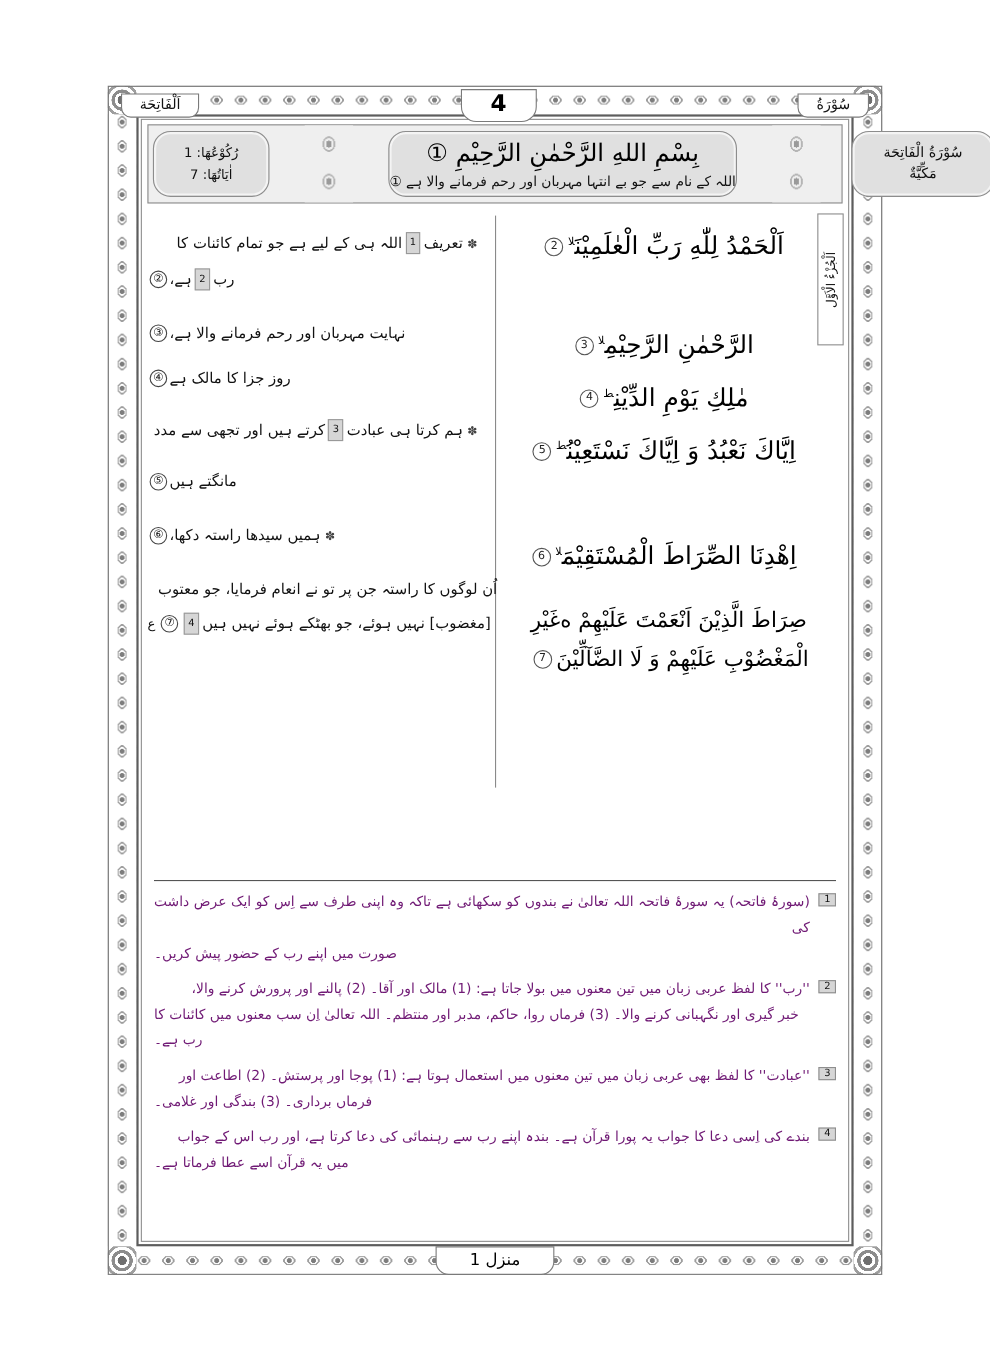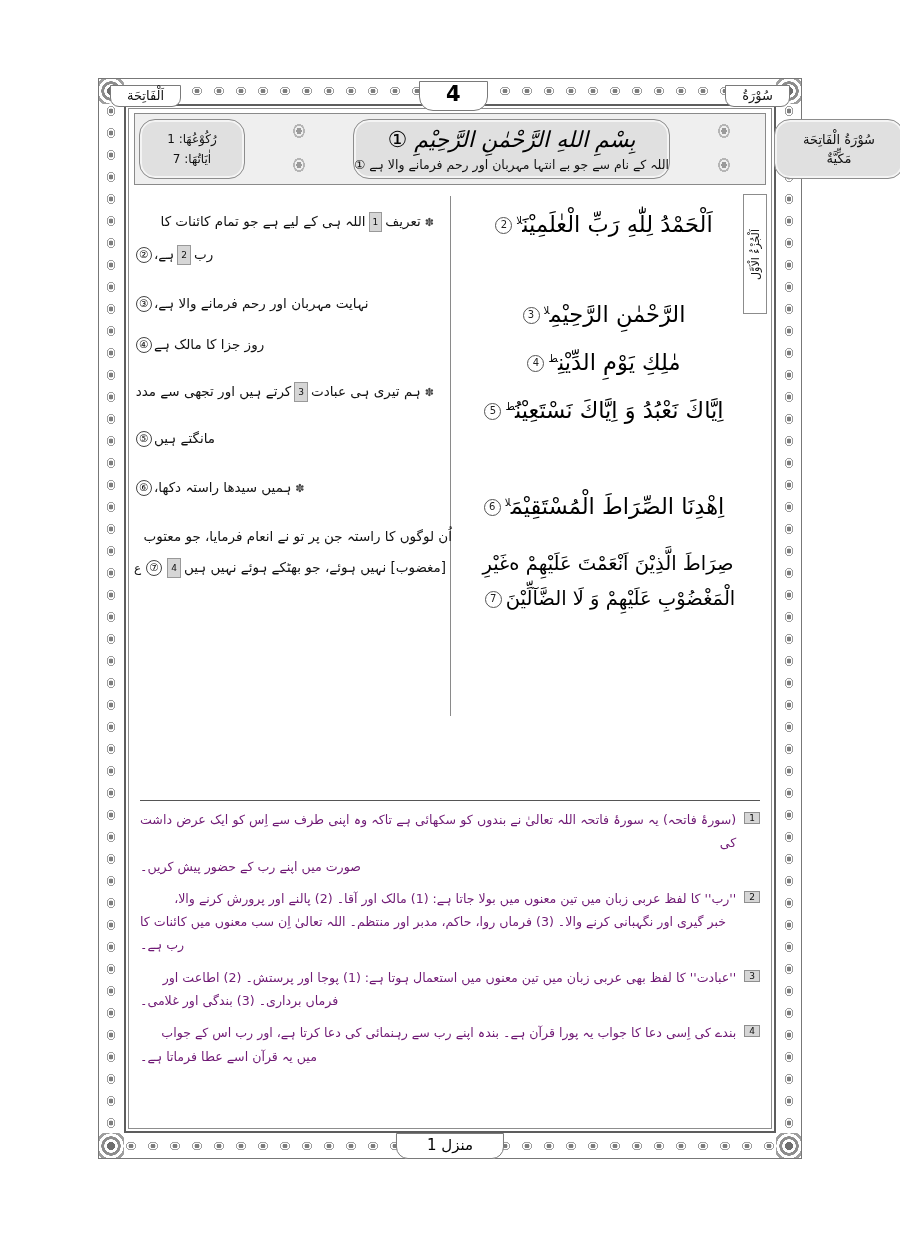--- a/index.html
+++ b/index.html
@@ -100,21 +100,21 @@
   }
   .cartouche{
     background:#e0e0e0;border:1px solid #8d8d8d;border-radius:16px;
     display:flex;flex-direction:column;align-items:center;justify-content:center;
     direction:rtl;text-align:center;color:#101010;
     box-shadow:inset 0 0 0 2px #f4f4f4;
   }
   .cart-right{flex:0 0 128px;margin:5px 0;font-size:13px;line-height:1.5;}
   .cart-mid{flex:1 1 auto;margin:5px 4px;font-size:13px;}
   .cart-left{flex:0 0 104px;margin:5px 4px;font-size:12px;line-height:1.7;}
-  .bism{font-size:22px;letter-spacing:.5px;color:#000;white-space:nowrap;font-style:italic;}
+  .bism{font-size:22px;letter-spacing:.5px;color:#000;white-space:nowrap;}
   .bism-ur{font-size:12.5px;margin-top:5px;color:#111;white-space:nowrap;}
   .cart-left .kv{display:block;white-space:nowrap;}
 
   
   .body-area{
     position:absolute;left:134px;top:190px;width:632px;height:595px;
   }
   .col-divider{
     position:absolute;left:316px;top:6px;width:1px;height:520px;background:#8a8a8a;
   }
@@ -263,21 +263,21 @@
 
       <div class="u-line rt" style="margin-top:22px">
         <span>نہایت مہربان اور رحم فرمانے والا ہے،</span><span class="vn">③</span>
       </div>
 
       <div class="u-line rt" style="margin-top:14px">
         <span>روز جزا کا مالک ہے</span><span class="vn">④</span>
       </div>
 
       <div class="u-line" style="margin-top:20px">
-        <span class="rosette">✽</span><span>ہم تیری ہی عبادت</span><span class="fl">3</span><span>کرتے ہیں اور تجھی سے مدد</span>
+        <span class="rosette">✽</span><span>ہم کرتا ہی عبادت</span><span class="fl">3</span><span>کرتے ہیں اور تجھی سے مدد</span>
       </div>
       <div class="u-line rt" style="margin-top:20px">
         <span>مانگتے ہیں</span><span class="vn">⑤</span>
       </div>
 
       <div class="u-line rt" style="margin-top:22px">
         <span class="rosette">✽</span><span>ہمیں سیدھا راستہ دکھا،</span><span class="vn">⑥</span>
       </div>
 
       <div class="u-line" style="margin-top:22px;width:318px;margin-right:-18px">

